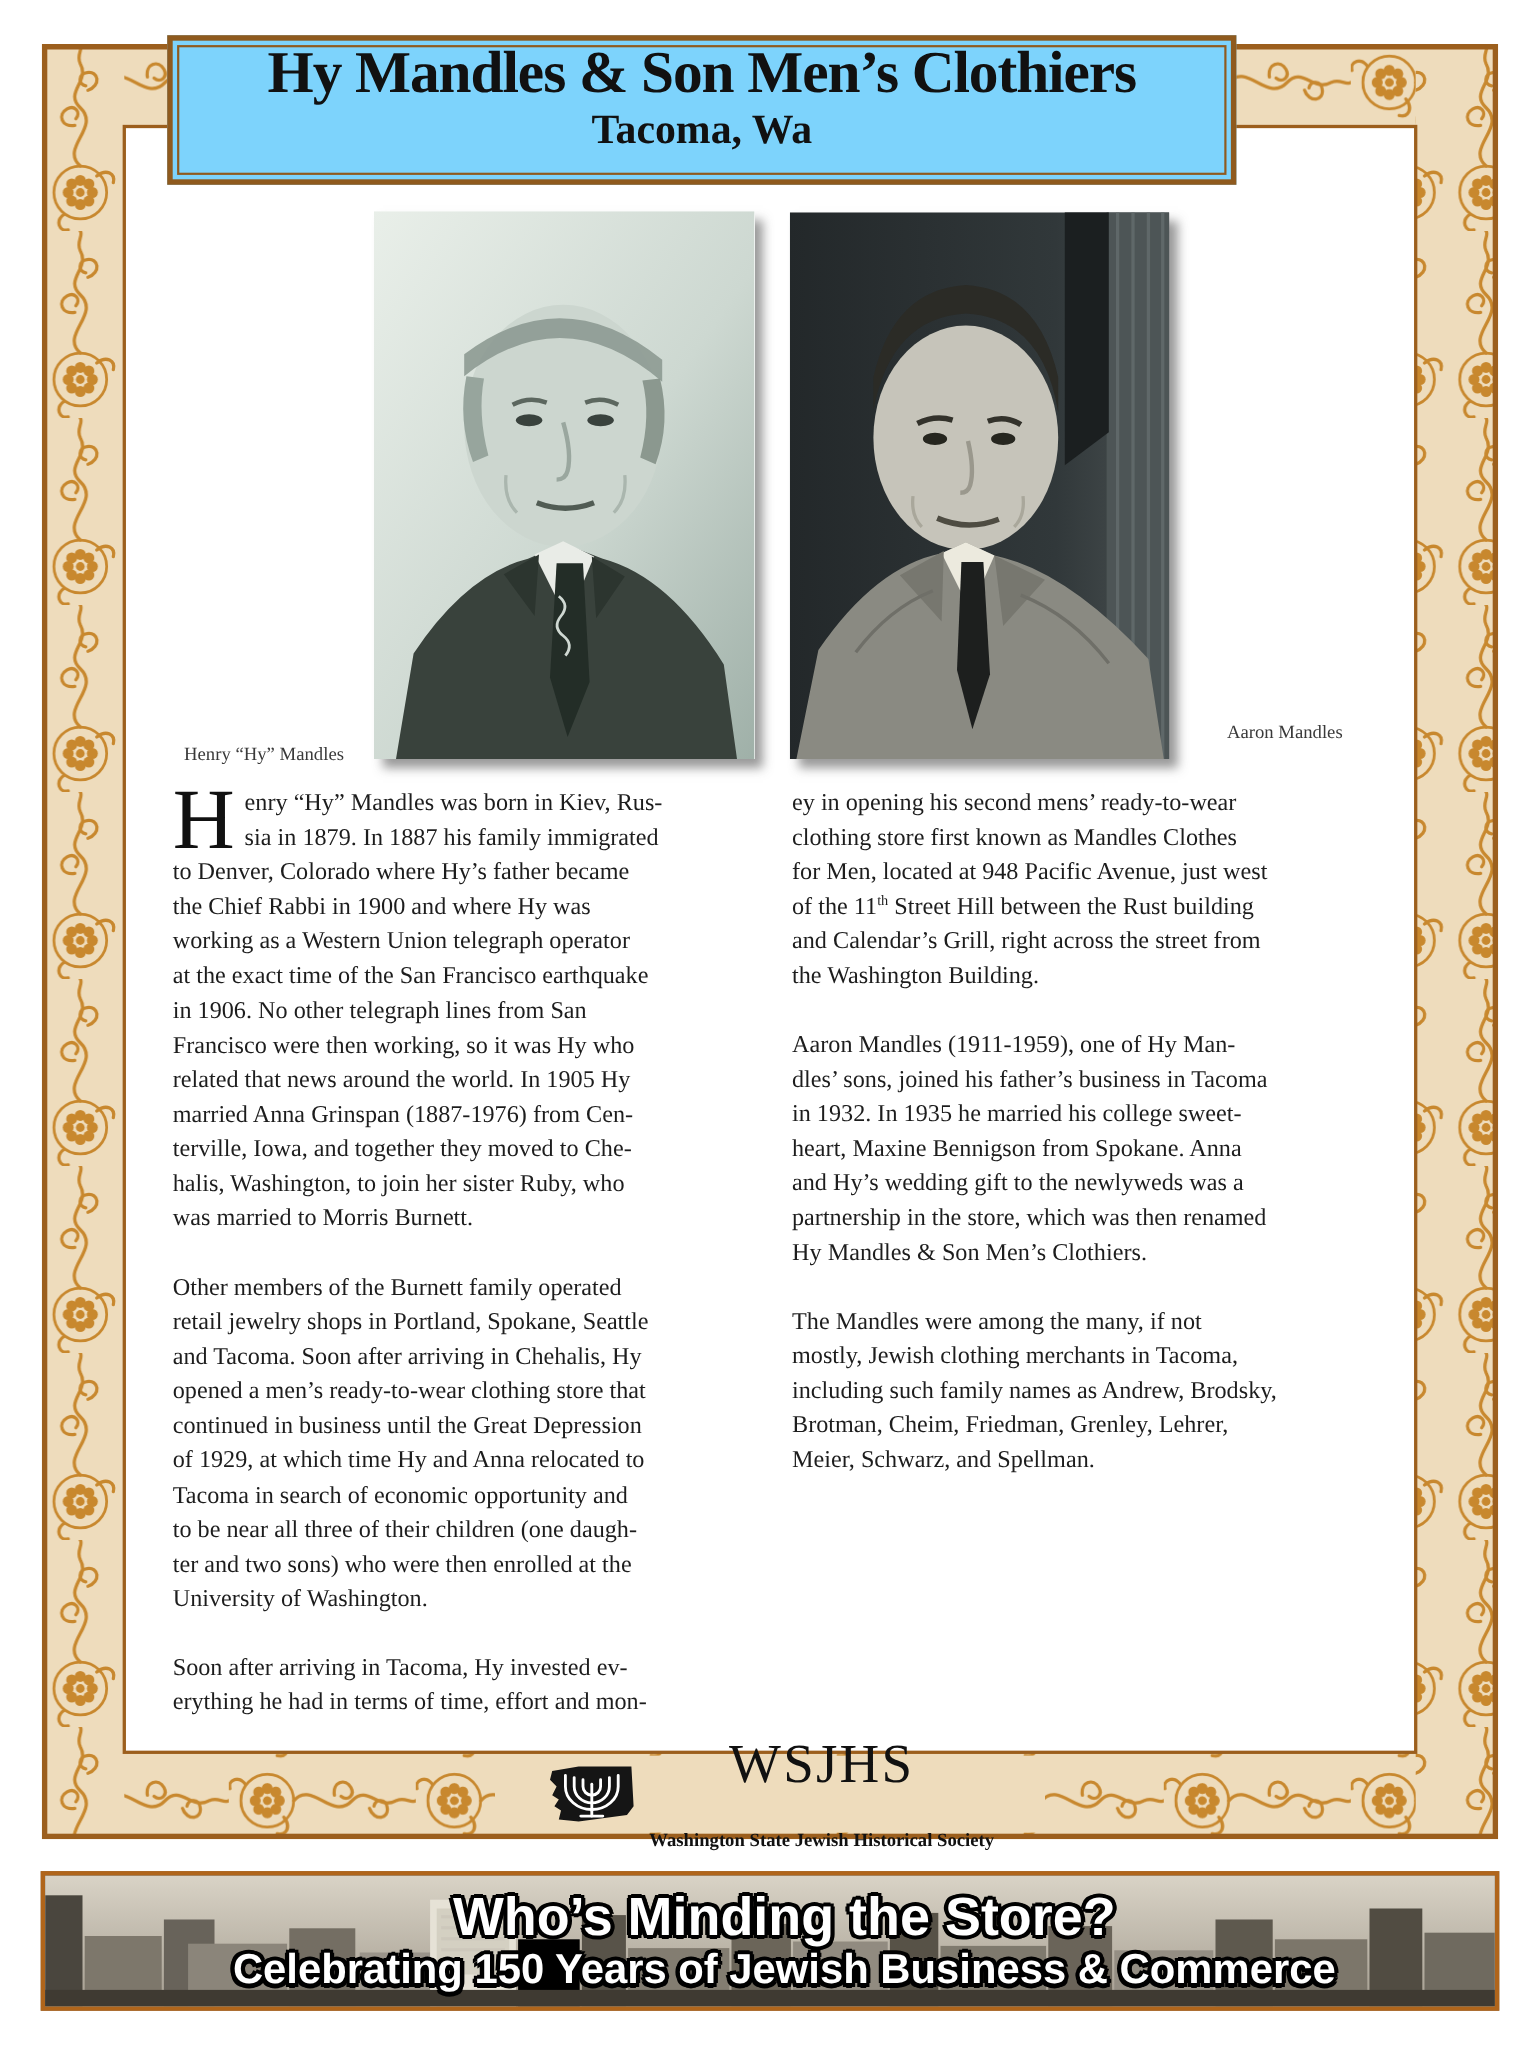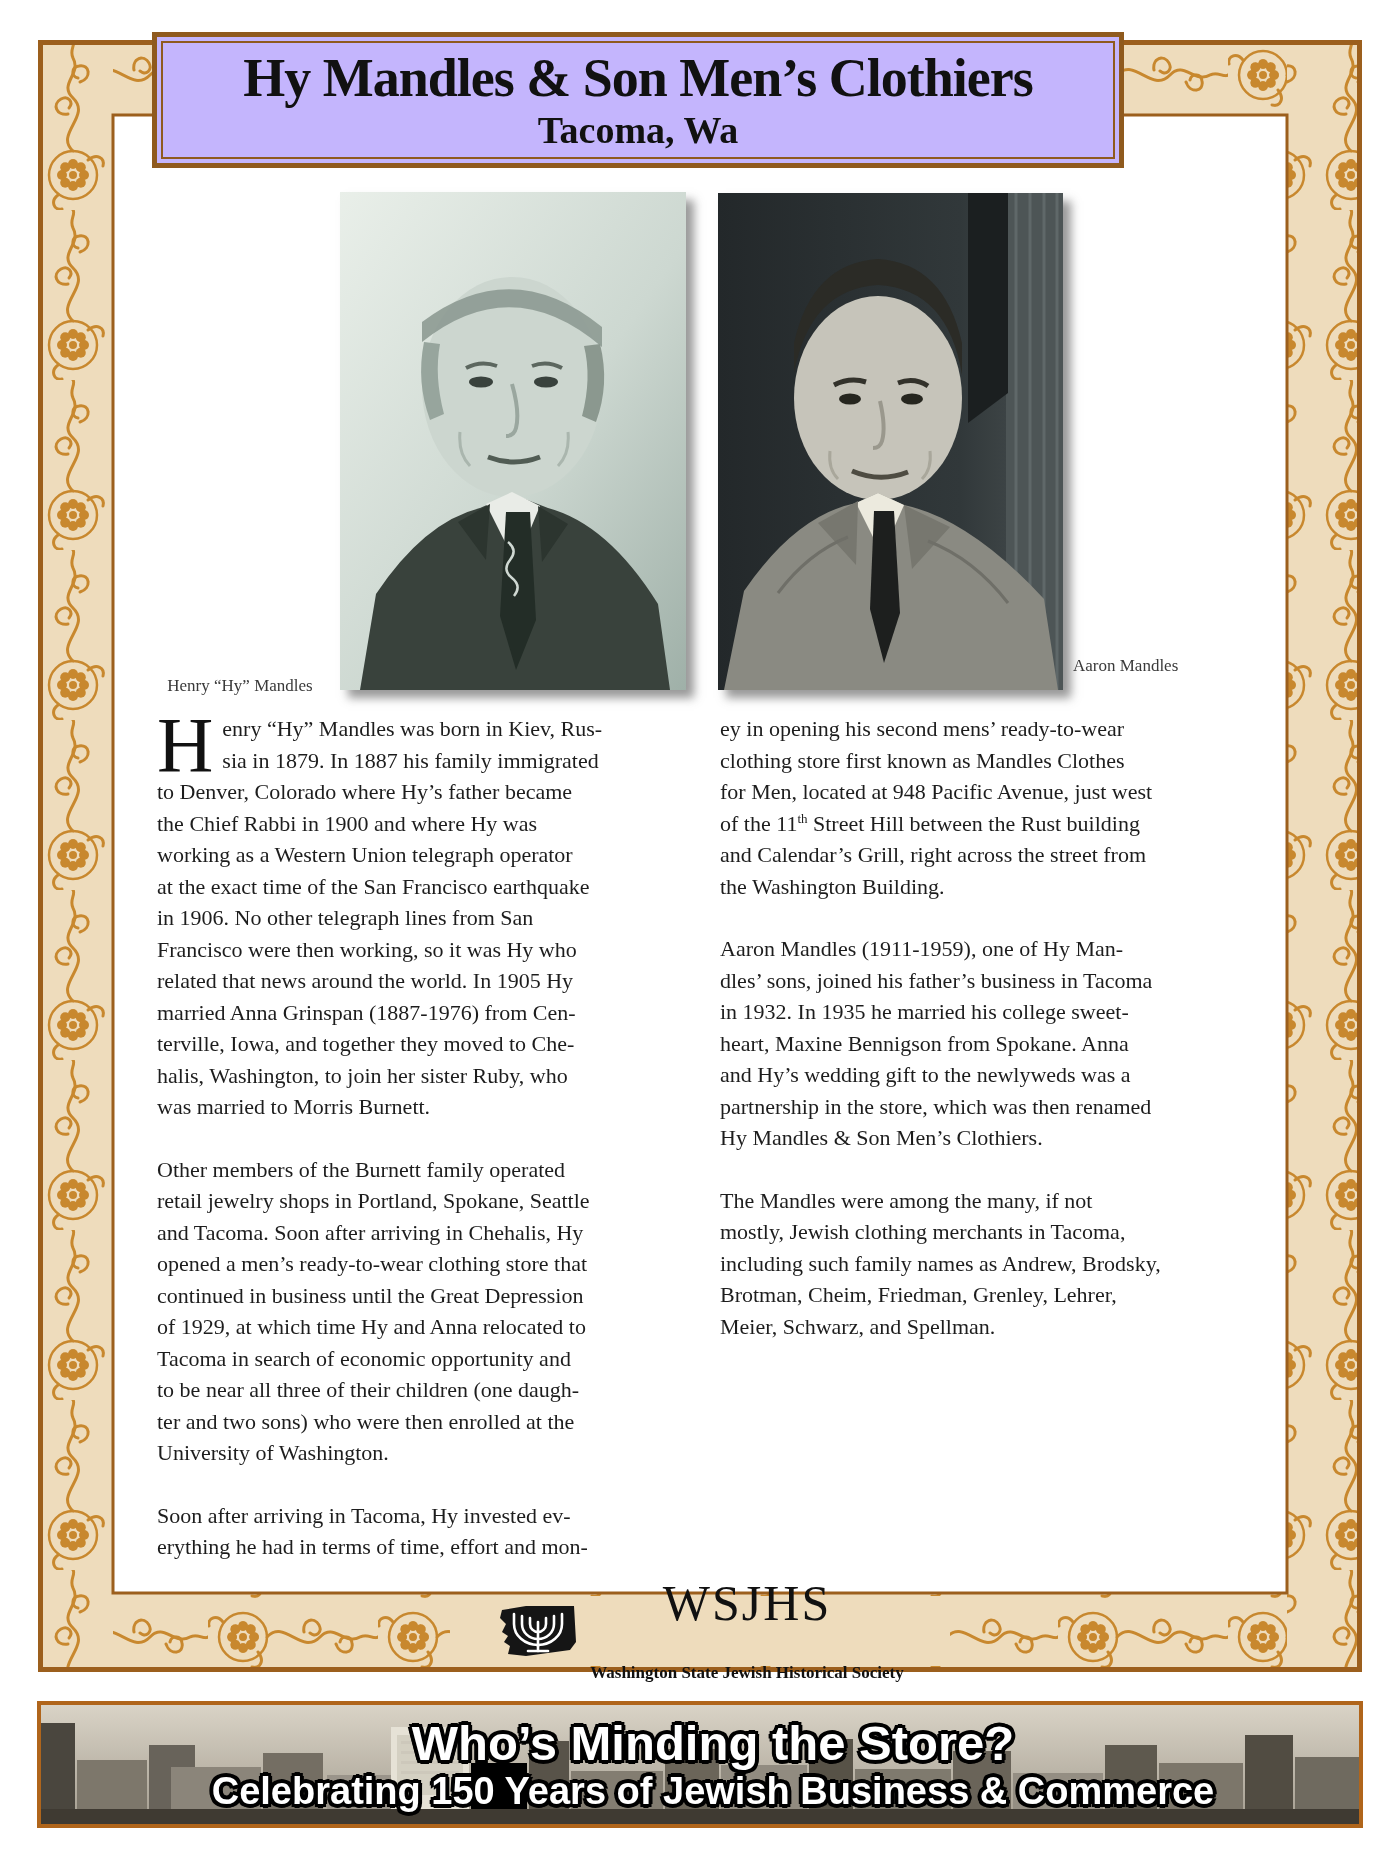--- a/index.html
+++ b/index.html
@@ -4,22 +4,22 @@
 <style>
   html,body{margin:0;padding:0;background:#ffffff;}
   .page{position:relative;width:1400px;height:1867px;background:#ffffff;overflow:hidden;
         font-family:"Liberation Serif", serif;color:#1d1d1d;}
 
   
   .frame-svg{position:absolute;left:38px;top:40px;width:1324px;height:1632px;}
 
   
   .title-box{position:absolute;left:152px;top:32px;width:972px;height:136px;
-             background:#c4b5fd;border:5px solid #8f5a1e;box-sizing:border-box;
-             display:flex;flex-direction:column;align-items:center;justify-content:center;}
+             background:#7dd3fc;border:5px solid #8f5a1e;box-sizing:border-box;
+             display:flex;flex-direction:column;align-items:center;}
   .title-box-inner{position:absolute;inset:4px;border:2px solid #8f5a1e;pointer-events:none;}
   .title-line1{font-size:54px;font-weight:700;letter-spacing:-1px;line-height:58px;color:#111;}
   .title-line2{font-size:38px;font-weight:700;line-height:42px;color:#111;margin-top:2px;}
 
   
   .photo{position:absolute;box-shadow:8px 8px 9px rgba(70,70,70,0.55);}
   .photo svg{display:block;}
   .caption{position:absolute;font-size:17px;color:#3a3a3a;}
 
   
@@ -164,21 +164,21 @@
       <path d="M162,208 q6,26 2,40 q-2,7 -9,7" stroke="#9a988d" stroke-width="4" fill="none"></path>
       <path d="M134,278 q28,12 56,1" stroke="#4e4c42" stroke-width="5" fill="none"></path>
       <path d="M112,258 q-2,18 8,28 M212,258 q2,18 -8,28" stroke="#a9a79b" stroke-width="3" fill="none"></path>
       <path d="M6,497 L26,398 Q78,322 138,310 L160,300 L186,312 Q252,326 326,406 L340,497 Z" fill="#8a8a82"></path>
       <path d="M138,310 L160,300 L186,312 L164,362 Z" fill="#eceade"></path>
       <path d="M156,318 L176,318 L182,420 L166,470 L152,416 Z" fill="#1d1f1e"></path>
       <path d="M100,330 L140,308 L138,372 Z M232,334 L186,312 L194,376 Z" fill="#77776f"></path>
       <path d="M60,400 q30,-40 70,-56 M290,410 q-34,-44 -80,-62" stroke="#6f6f68" stroke-width="3" fill="none"></path>
     </svg>
   </div>
-  <div class="caption" style="left:1073px;top:656px;width:190px;text-align:left;">Aaron Mandles</div>
+  <div class="caption" style="left:1073px;top:656px;width:190px;text-align:center;">Aaron Mandles</div>
 
   <div class="col col-left">
     <p class="para"><span class="dropcap">H</span><span>enry “Hy” Mandles was born in Kiev, Rus-
 sia in 1879. In 1887 his family immigrated
 to Denver, Colorado where Hy’s father became
 the Chief Rabbi in 1900 and where Hy was
 working as a Western Union telegraph operator
 at the exact time of the San Francisco earthquake
 in 1906. No other telegraph lines from San
 Francisco were then working, so it was Hy who

